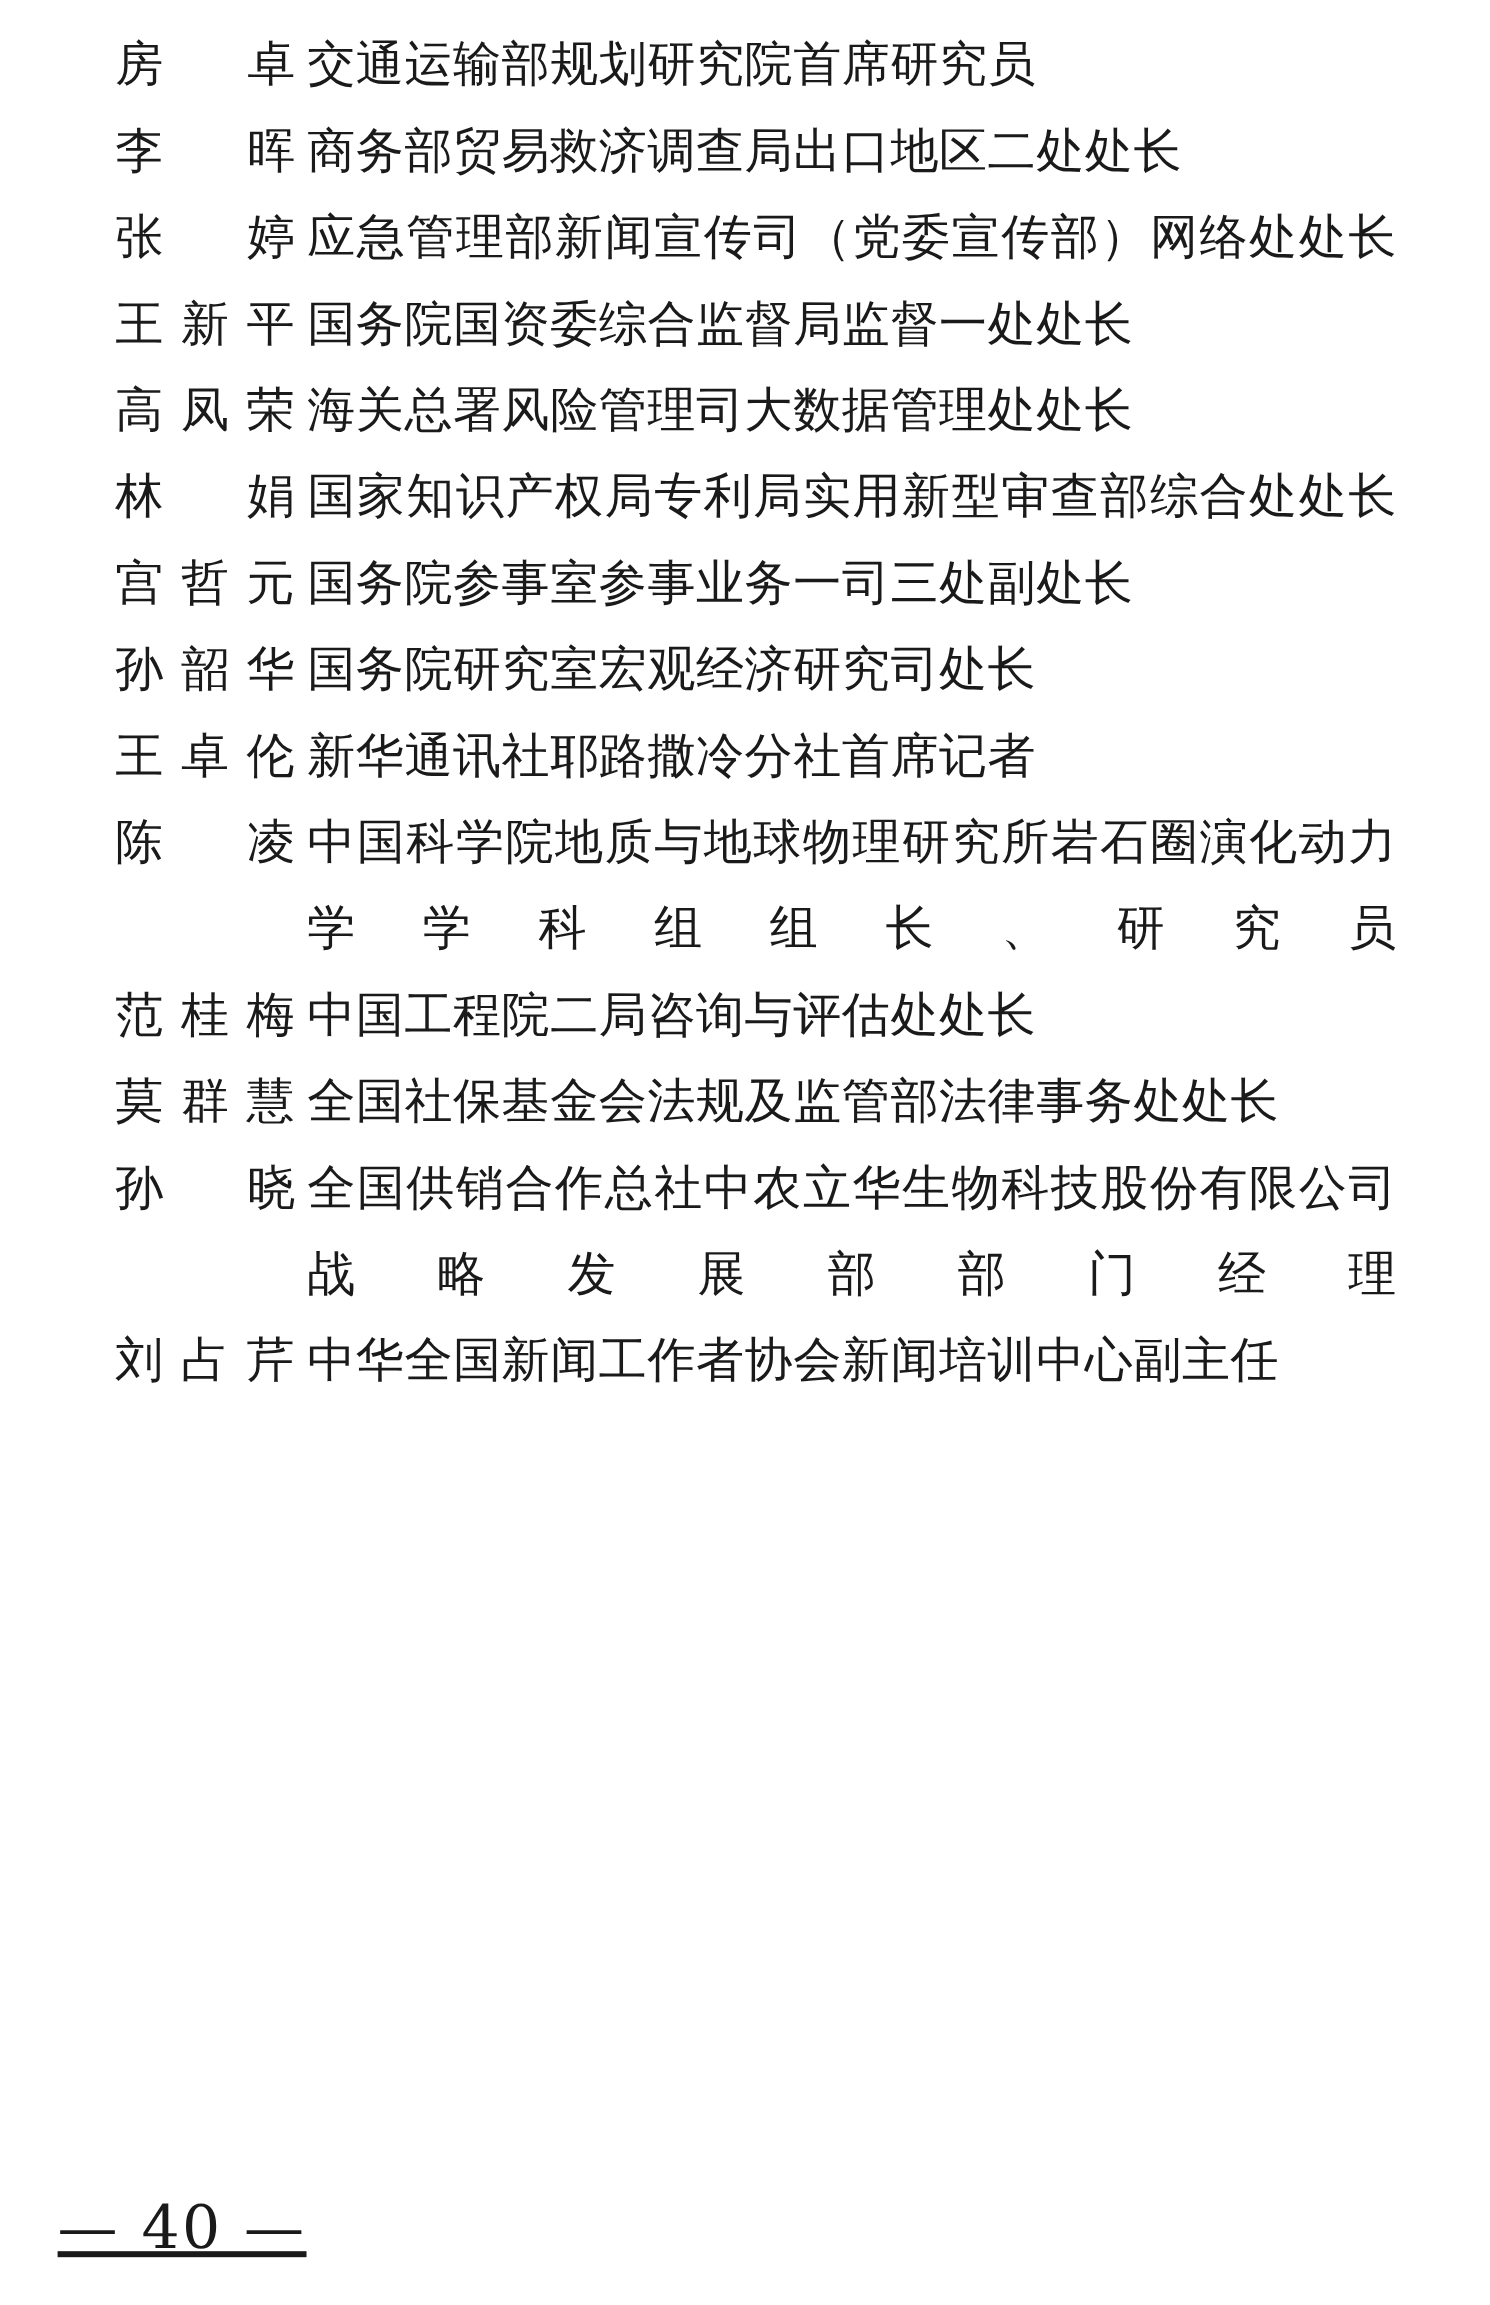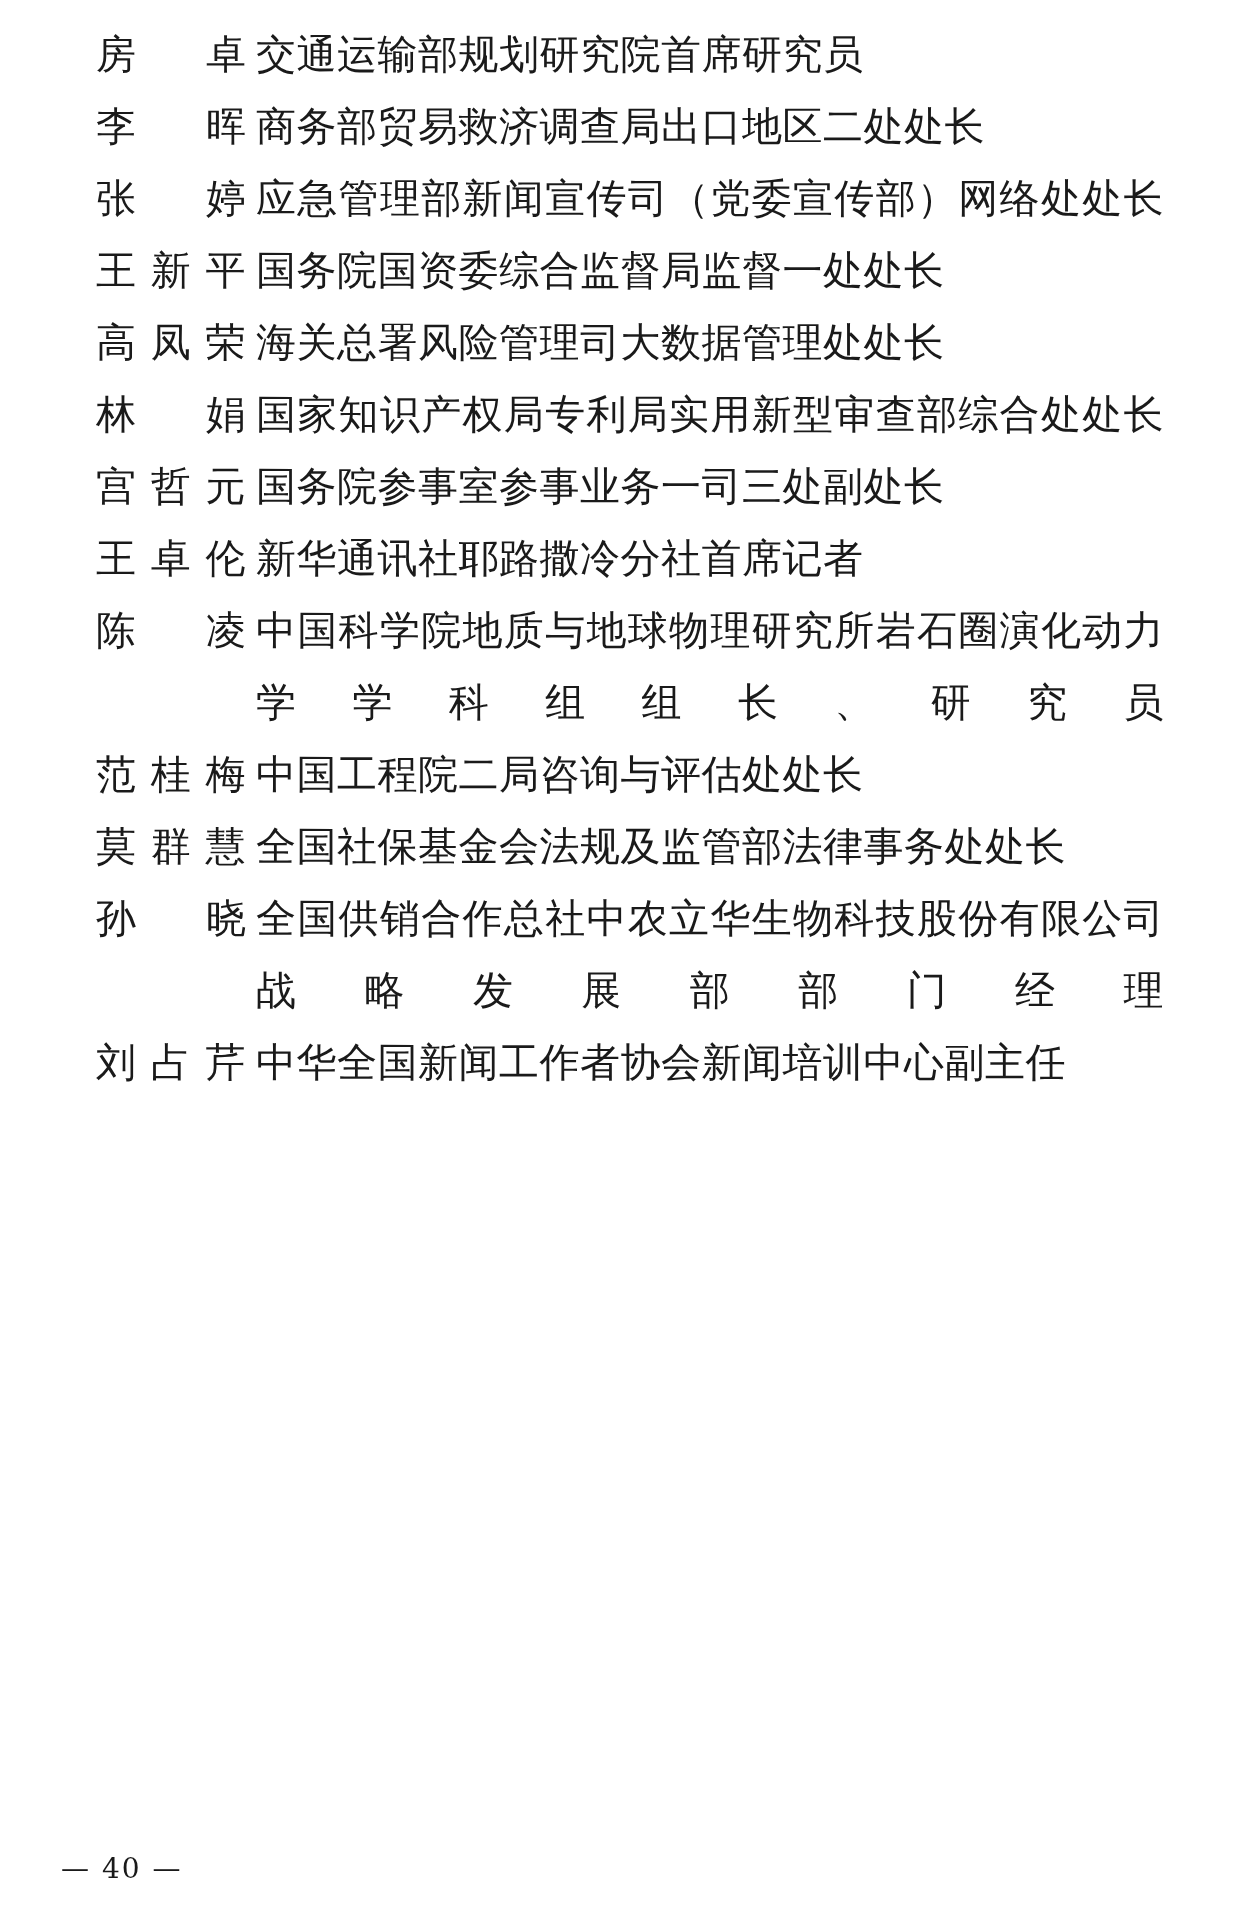--- a/index.html
+++ b/index.html
@@ -46,24 +46,25 @@
     text-align: justify;
     text-justify: inter-character;
     text-align-last: left;
     padding-left: 2px;
   }
   .title.justify-all {
     text-align-last: justify;
   }
   .pagenum {
     position: absolute;
-    left: 61px;
+    left: 48px;
     bottom: 36px;
-    font-size: 28px;
+    font-size: 50px;
     letter-spacing: 2px;
+    text-decoration: underline;
   }
 </style>
 </head>
 <body>
 
 <div class="page">
   <div id="entry-list">
       <div class="entry">
         <div class="name two-char">房　卓</div>
         <div class="title">交通运输部规划研究院首席研究员</div>
@@ -88,20 +89,24 @@
         <div class="name two-char">林　娟</div>
         <div class="title justify-all">国家知识产权局专利局实用新型审查部综合处处长</div>
       </div>
       <div class="entry">
       </div>
       <div class="entry">
         <div class="name">宫哲元</div>
         <div class="title">国务院参事室参事业务一司三处副处长</div>
       </div>
       <div class="entry">
+        <div class="name">孙韶华</div>
+        <div class="title">国务院研究室宏观经济研究司处长</div>
+      </div>
+      <div class="entry">
         <div class="name">王卓伦</div>
         <div class="title">新华通讯社耶路撒冷分社首席记者</div>
       </div>
       <div class="entry">
         <div class="name two-char">陈　凌</div>
         <div class="title justify-all">中国科学院地质与地球物理研究所岩石圈演化动力学学科组组长、研究员</div>
       </div>
       <div class="entry">
         <div class="name">范桂梅</div>
         <div class="title">中国工程院二局咨询与评估处处长</div>

